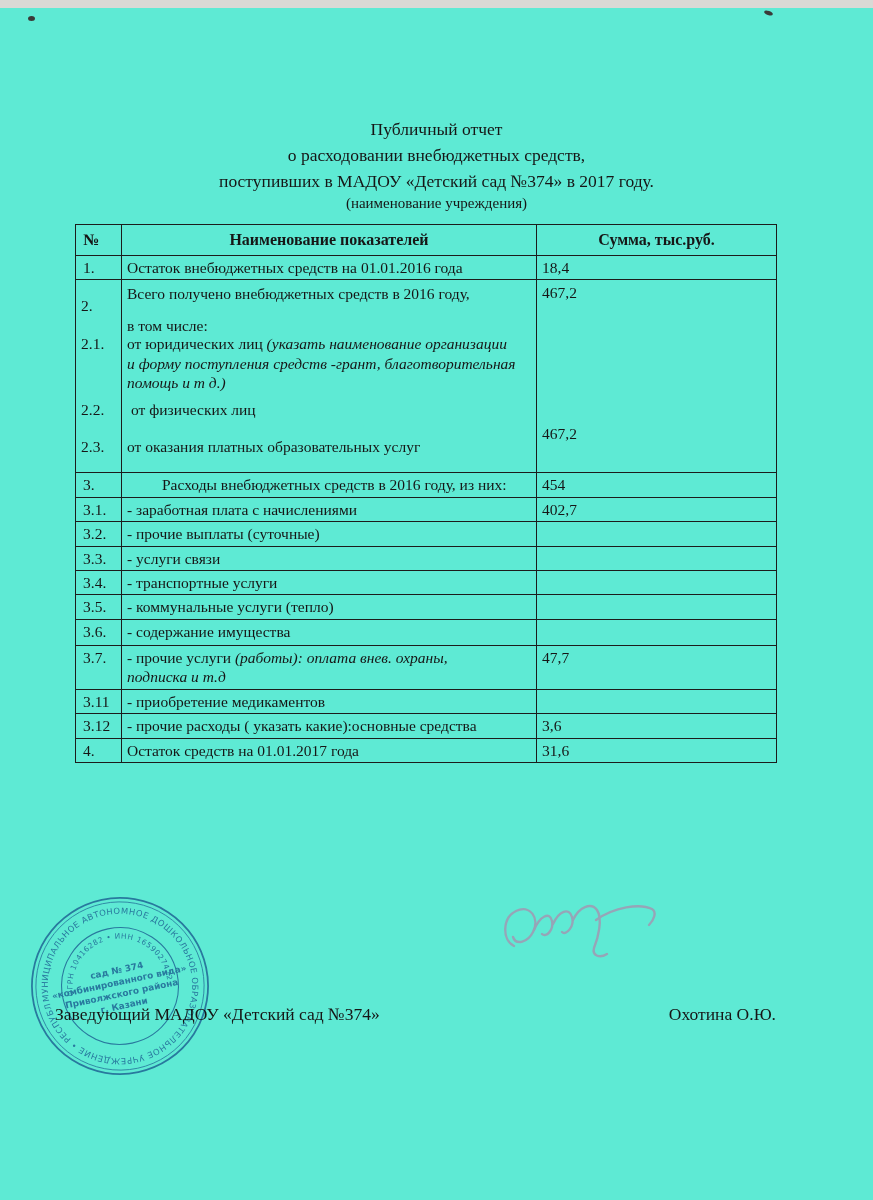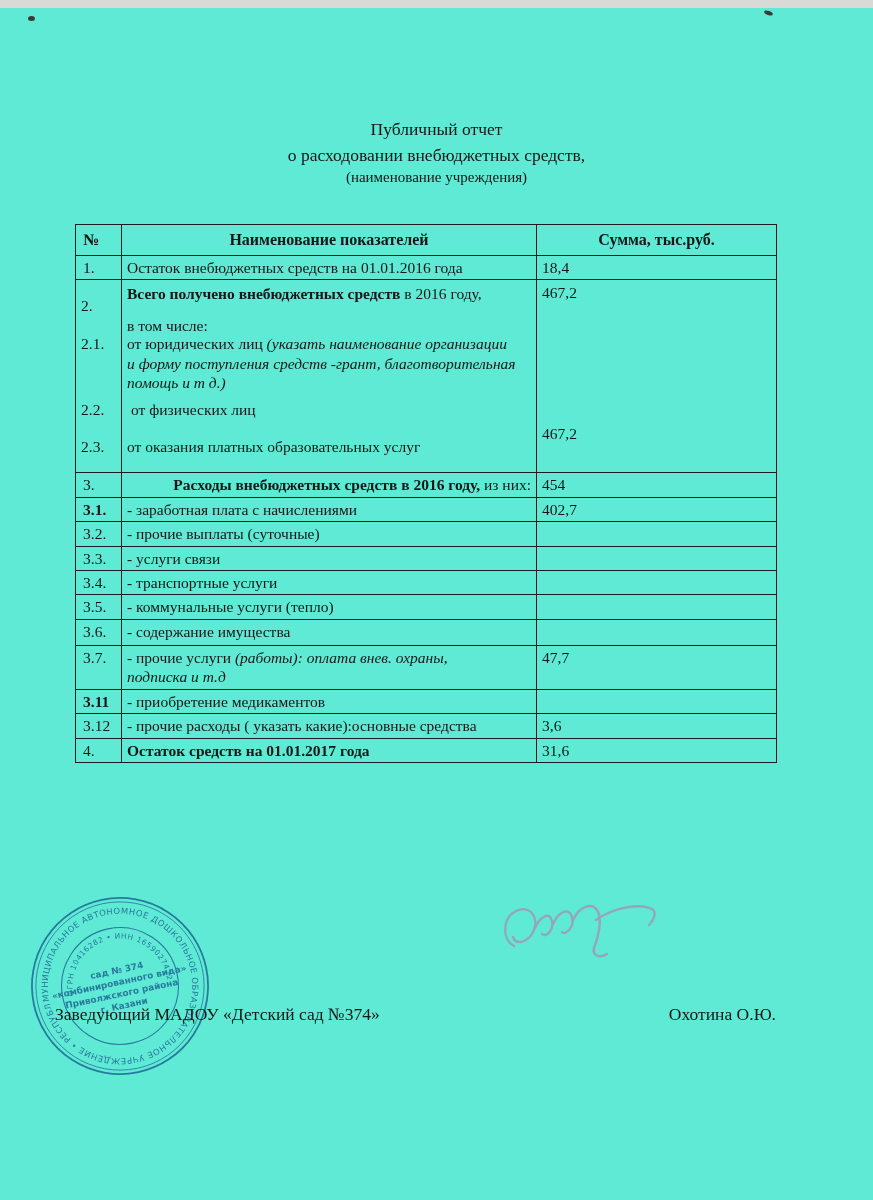--- a/index.html
+++ b/index.html
@@ -24,23 +24,23 @@
   .report col.c-num{width:46px;}
   .report col.c-name{width:415px;}
   .report col.c-sum{width:240px;}
   .report th,.report td{
     border:1px solid #1c1c1c;font-size:15.5px;line-height:1.25;
     vertical-align:top;padding:2px 5px;word-wrap:break-word;
   }
   .report thead th{font-weight:bold;text-align:center;height:26px;vertical-align:middle;font-size:16px;}
   .report th.h-num{text-align:left;padding-left:7px;}
   .report td.num{padding-left:7px;}
-  .b{font-weight:bold;}
+  .b{font-weight:normal;}
   .i{font-style:italic;}
-  .indent{padding-left:40px !important;text-align:right;}
+  .indent{padding-left:40px !important;}
   tr.block2 td{height:192px;position:relative;padding:0;}
   tr.block2 .abs{position:absolute;left:0;right:0;padding:0 5px;}
   tr.block2 td.numcell .abs{padding-left:5px;}
   .name21{padding-right:18px !important;}
 
   .footer{
     position:absolute;top:996px;left:55px;width:721px;
     display:flex;justify-content:space-between;font-size:17.5px;
   }
 
@@ -61,20 +61,21 @@
 <body>
 
 <div class="page">
 
   <div class="speck speck-left"></div>
   <div class="speck speck-right"></div>
 
   <div class="title">
     <div class="t1">Публичный отчет</div>
     <div class="t1">о расходовании внебюджетных средств,</div>
+    <div class="t1">поступивших в МАДОУ «Детский сад №374» в 2017 году.</div>
     <div class="t2">(наименование учреждения)</div>
   </div>
 
   <table class="report">
     <colgroup>
         <col class="c-num">
         <col class="c-name">
         <col class="c-sum">
       </colgroup>
     <thead>

